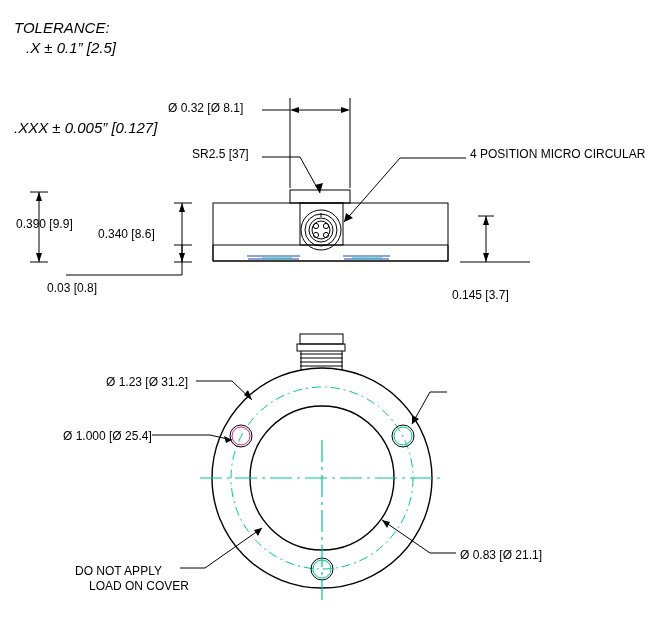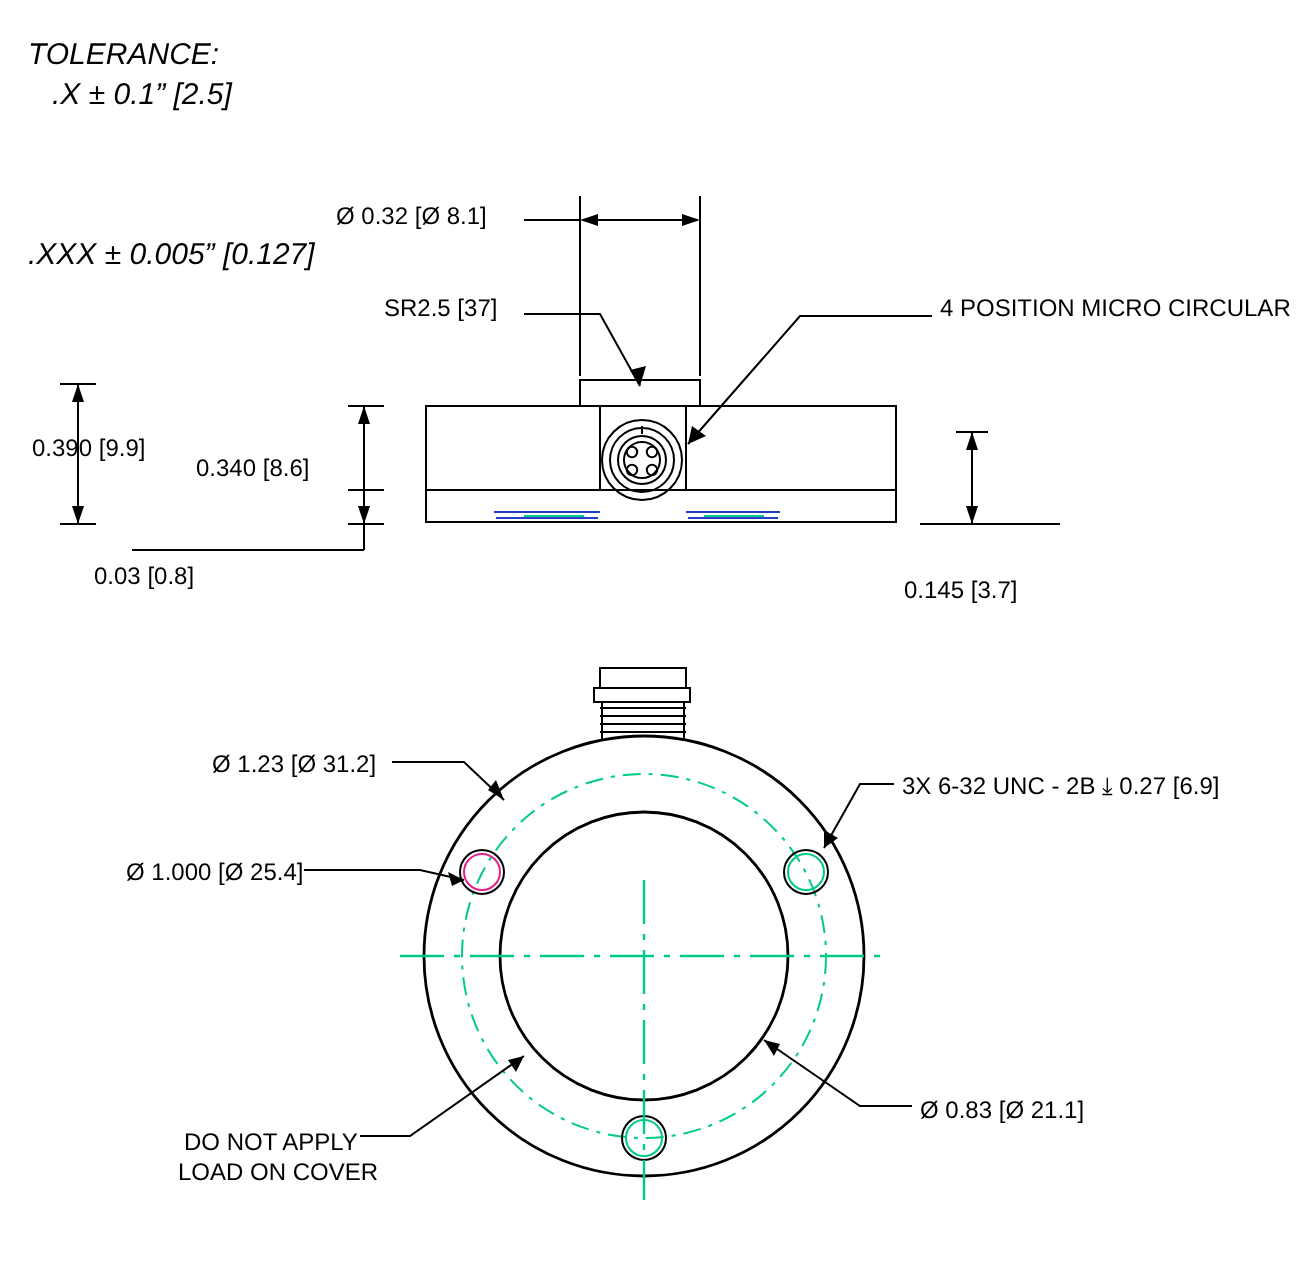--- a/index.html
+++ b/index.html
@@ -49,24 +49,23 @@
 
   <div class="txt" style="left:168px; top:100px;">Ø 0.32 [Ø 8.1]</div>
   <div class="txt" style="left:192px; top:146px;">SR2.5 [37]</div>
   <div class="txt" style="left:470px; top:146px;">4 POSITION MICRO CIRCULAR</div>
   <div class="txt" style="left:16px; top:216px;">0.390 [9.9]</div>
   <div class="txt" style="left:98px; top:226px;">0.340 [8.6]</div>
   <div class="txt" style="left:47px; top:280px;text-align:right;">0.03 [0.8]</div>
   <div class="txt" style="left:452px; top:287px;">0.145 [3.7]</div>
 
   <div class="txt" style="left:106px; top:374px;">Ø 1.23 [Ø 31.2]</div>
-  <div class="txt" style="left:451px; top:385px;">3X 6-32 UNC - 2B ⤓ 0.27 [6.9]</div>
   <div class="txt" style="left:63px; top:428px;">Ø 1.000 [Ø 25.4]</div>
   <div class="txt" style="left:460px; top:547px;">Ø 0.83 [Ø 21.1]</div>
-  <div class="txt" style="left:92px; top:563px;">DO NOT APPLY</div>
+  <div class="txt" style="left:75px; top:563px;">DO NOT APPLY</div>
   <div class="txt" style="left:89px; top:578px;">LOAD ON COVER</div>
 
   <svg class="layer" viewBox="0 0 650 634">
 
     <g stroke="#000000" fill="none" stroke-width="1">
 
       <rect x="213" y="203" width="235" height="58"></rect>
 
       <path d="M213 245 L213 261 L448 261 L448 245"></path>
       <line x1="213" y1="245" x2="448" y2="245"></line>

